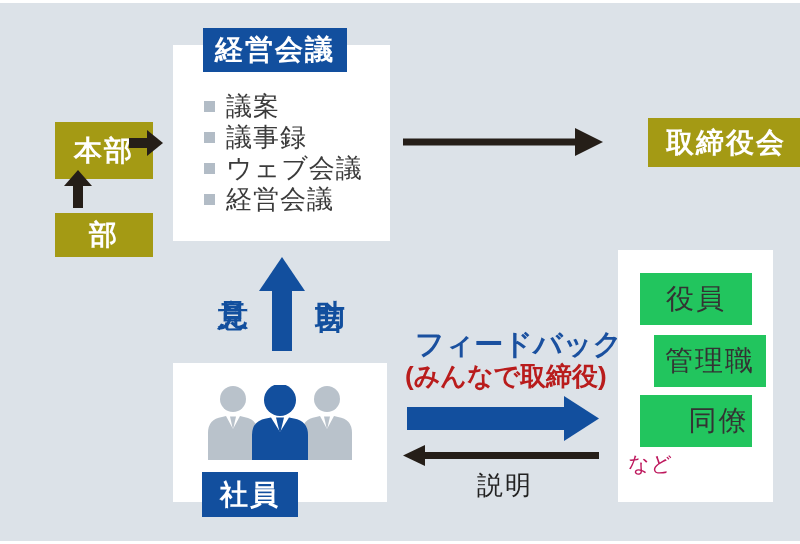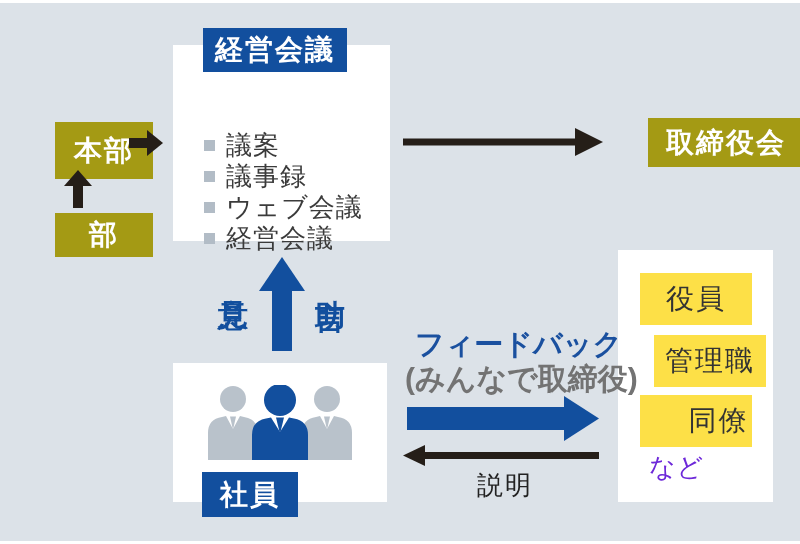--- a/index.html
+++ b/index.html
@@ -16,50 +16,50 @@
 
   .panel { background: #ffffff; position: absolute; }
 
   .tagbox {
     position: absolute; display: flex; align-items: center; justify-content: center;
     color: #ffffff; font-size: 28px; font-weight: 600; letter-spacing: 2px; margin-left: 30px;
   }
   .olive { background: #a49a14; }
   .blue  { background: #124f9e; }
 
-  .agenda { position: absolute; left: 204px; top 91px; list-style: none; margin-top: 39px; }
+  .agenda { position: absolute; left: 204px; top 91px; list-style: none; }
   .agenda li {
     display: flex; align-items: center; height: 31px;
     font-size: 26px; color: #3b3b3b; font-weight: 500; letter-spacing: 1px;
   }
   .agenda li .bullet {
     width: 11px; height: 11px; background: #b2bcc6; margin-right: 11px; flex: 0 0 auto;
   }
 
   .graybox {
     position: absolute; left: 22px; width: 112px; height: 52px;
-    background: #fde047; display: flex; align-items: center; justify-content: center;
+    background: #22c55e; display: flex; align-items: center; justify-content: center;
     font-size: 28px; color: #333333; letter-spacing: 2px;
   }
   .etc-label {
-    position: absolute; left: 31px; top: 200px;
-    font-size: 26px; color: #6d28d9; letter-spacing: 1px;
+    position: absolute; left: 10px; top: 200px;
+    font-size: 21px; color: #be185d; letter-spacing: 1px;
   }
 
   .vlabel {
     position: absolute; writing-mode: vertical-rl; text-orientation: upright;
     color: #124f9e; font-size: 30px; font-weight: 700; letter-spacing: 2px;
   }
   .feedback-title {
     position: absolute; left: 415px; top: 325px;
     color: #1a509f; font-size: 29px; font-weight: 700; letter-spacing: 0px;
   }
   .feedback-sub {
     position: absolute; left: 405px; top: 359px;
-    color: #737373; font-size: 30px; font-weight: 600;
+    color: #b91c1c; font-size: 26px; font-weight: 600;
   }
   .reply-label {
     position: absolute; left: 477px; top: 468px;
     color: #222222; font-size: 26px; letter-spacing: 2px; text-align: center;
   }
   svg { display: block; }
 </style>
 </head>
 <body>
 

